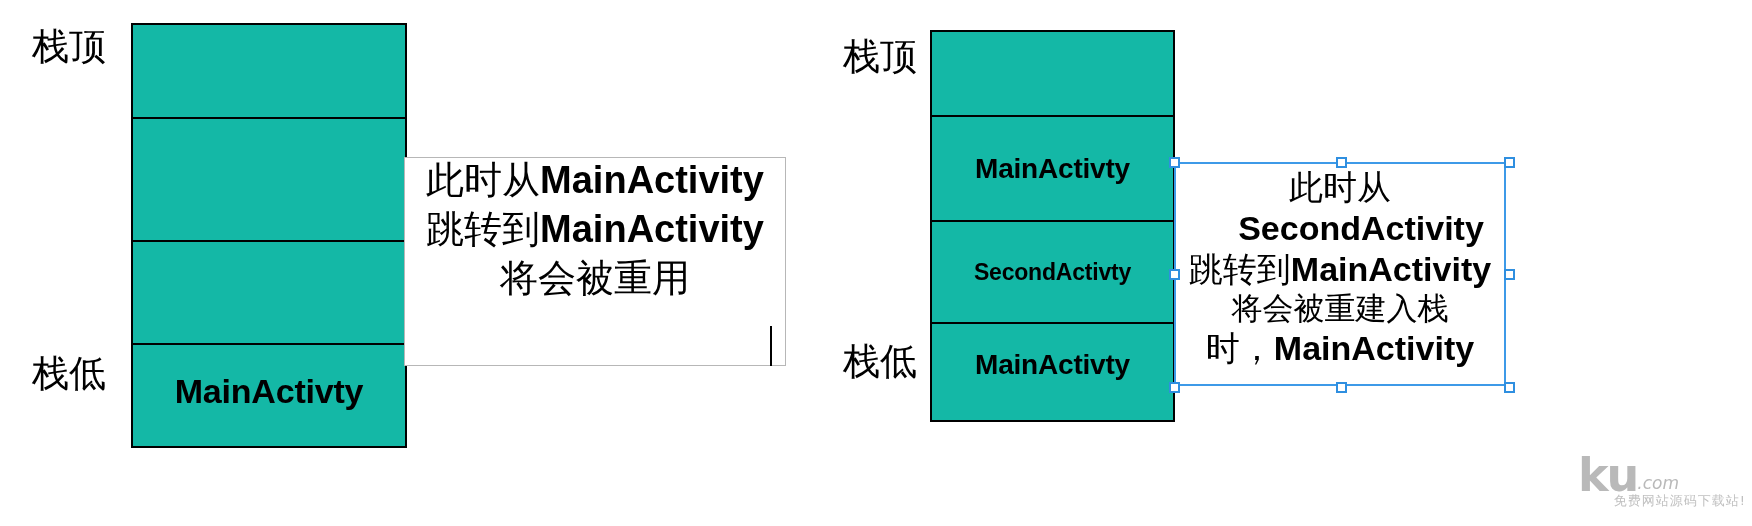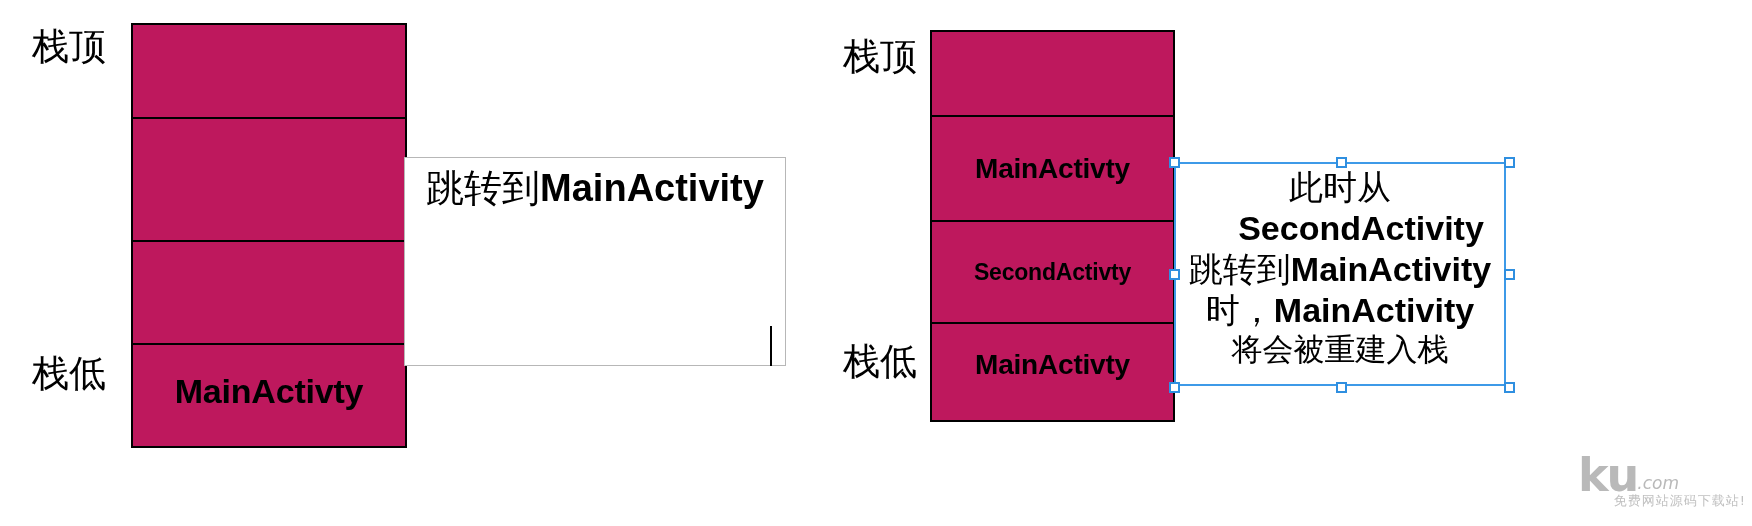--- a/index.html
+++ b/index.html
@@ -23,21 +23,21 @@
   }
 
   
   .abs { position: absolute; }
 
   
   .stack {
     position: absolute;
     border: 2px solid #000000;
     box-sizing: border-box;
-    background: #be185d;
+    background: #14b8a6;
   }
   .stack-cell {
     position: absolute;
     left: 0;
     right: 0;
     box-sizing: border-box;
     display: flex;
     align-items: center;
     justify-content: center;
     border-bottom: 2px solid #000000;
@@ -164,22 +164,28 @@
       </div>
       <div class="stack-cell" style="top:217px; height:103px;">
         <span class="stack-cell-label" style="font-size:34px;"></span>
       </div>
       <div class="stack-cell last" style="top:320px; height:101px;">
         <span class="stack-cell-label" style="font-size:34px; margin-top:-8px;">MainActivty</span>
       </div>
     </div>
 
     <div class="textbox-grey" style="left:404px; top:157px; width:382px; height:209px;">
+      <div class="tline" style="font-size:38px; margin-top:3px;">
+        <span class="cjk">此时从</span><span class="latin">MainActivity</span>
+      </div>
       <div class="tline" style="font-size:38px; margin-top:11px;">
         <span class="cjk">跳转到</span><span class="latin">MainActivity</span>
+      </div>
+      <div class="tline" style="font-size:38px; margin-top:11px;">
+        <span class="cjk">将会被重用</span>
       </div>
       <div class="caret" style="left:365px; top:168px; height:40px;"></div>
     </div>
   </div>
 
   <div class="abs" style="left:800px; top:0px; width:952px; height:526px;">
 
     <div class="side-label" style="left:43px; top:38px;">栈顶</div>
 
     <div class="side-label" style="left:43px; top:343px;">栈低</div>
@@ -202,25 +208,25 @@
     <div class="textbox-blue" style="left:374px; top:162px; width:332px; height:224px;">
       <div class="tline" style="font-size:34px; margin-top:6px;">
         <span class="cjk">此时从</span>
       </div>
       <div class="tline" style="font-size:34px; margin-top:7px;margin-left:42px;">
         <span class="latin">SecondActivity</span>
       </div>
       <div class="tline" style="font-size:34px; margin-top:7px;">
         <span class="cjk">跳转到</span><span class="latin">MainActivity</span>
       </div>
+      <div class="tline" style="font-size:31px; margin-top:7px;">
+        <span class="cjk">将会被重建入栈</span>
+      </div>
       <div class="tline" style="font-size:34px; margin-top:7px;">
         <span class="cjk">时，</span><span class="latin">MainActivity</span>
-      </div>
-      <div class="tline" style="font-size:31px; margin-top:7px;">
-        <span class="cjk">将会被重建入栈</span>
       </div>
 
       <div class="handle" style="left:-7px; top:-7px;"></div>
       <div class="handle" style="left:160px; top:-7px;"></div>
       <div class="handle" style="left:328px; top:-7px;"></div>
       <div class="handle" style="left:-7px; top:105px;"></div>
       <div class="handle" style="left:328px; top:105px;"></div>
       <div class="handle" style="left:-7px; top:218px;"></div>
       <div class="handle" style="left:160px; top:218px;"></div>
       <div class="handle" style="left:328px; top:218px;"></div>

